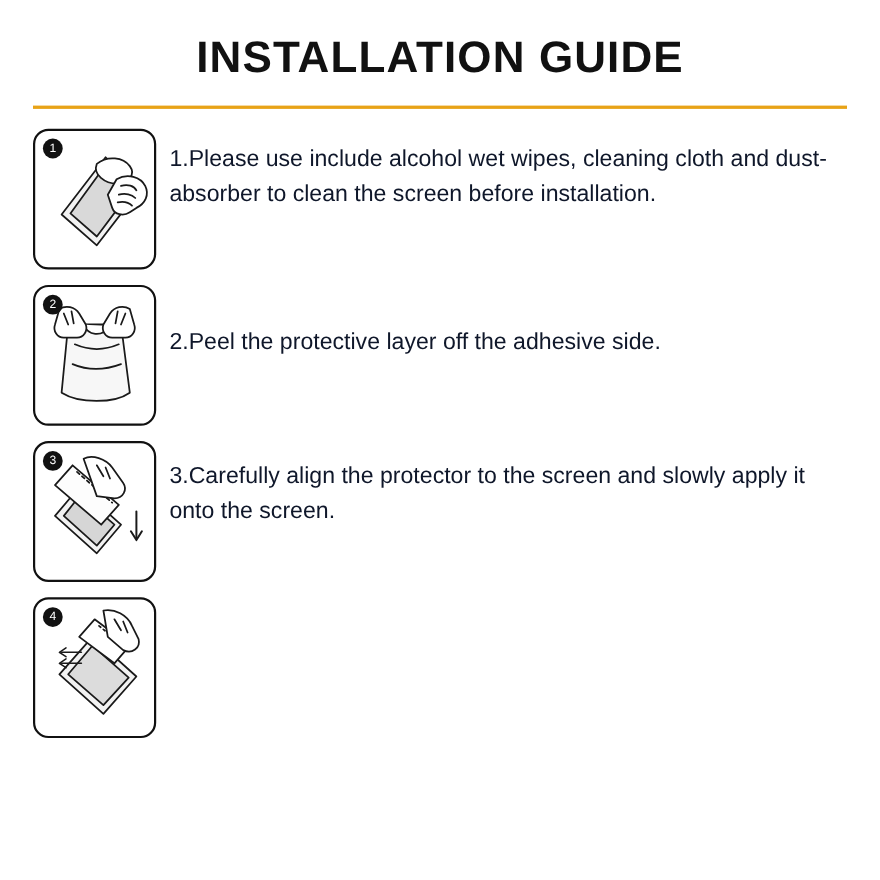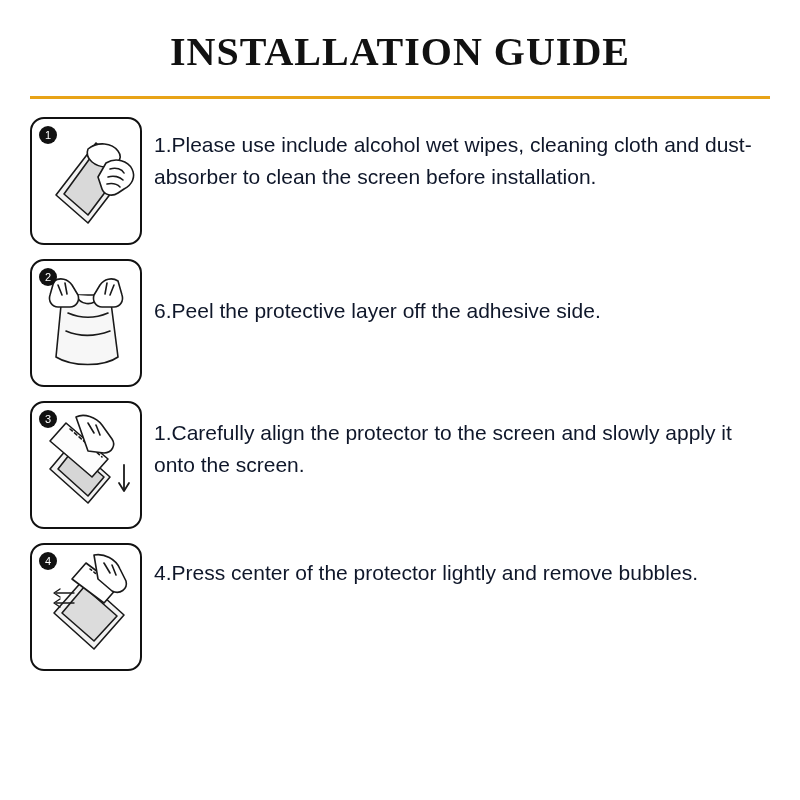--- a/index.html
+++ b/index.html
@@ -24,21 +24,21 @@
   }
   .header {
     padding-top: 30px;
     text-align: center;
   }
   .title {
     font-size: 40px;
     font-weight: bold;
     letter-spacing: 1px;
     color: #111;
-    font-family: Liberation Serif, serif;
+    font-family: Liberation Sans, sans-serif;
     line-height: 1.1;
     margin: 0;
   }
   .rule {
     margin: 22px 30px 0 30px;
     height: 3px;
     background: #e8a317;
   }
   .steps {
     margin: 0;
@@ -144,21 +144,21 @@
             <path d="M22 20 C28 16, 36 18, 40 24 L46 34 C48 40, 44 46, 38 46 L26 46 C20 46, 16 40, 18 34 Z" fill="#fff"></path>
             <path d="M26 24 L30 34"></path>
             <path d="M33 22 L35 33"></path>
 
             <path d="M86 20 C80 16, 72 18, 68 24 L62 34 C60 40, 64 46, 70 46 L82 46 C88 46, 92 40, 90 34 Z" fill="#fff"></path>
             <path d="M82 24 L78 34"></path>
             <path d="M75 22 L73 33"></path>
           </g>
         </svg>
       </div>
-      <div class="step-text">6.Peel the protective layer off the adhesive side.</div>
+      <div class="step-text">2.Peel the protective layer off the adhesive side.</div>
     </div>
 
     <div class="step step-3">
       <div class="thumb">
         <div class="badge">3</div>
         <svg viewBox="0 0 108 124">
           <g fill="none" stroke="#1a1a1a" stroke-width="1.6" stroke-linejoin="round" stroke-linecap="round">
 
             <path d="M40 40 L78 74 L56 100 L18 66 Z" fill="#f2f2f2"></path>
             <path d="M41 47 L72 74 L56 93 L26 66 Z" fill="#d6d6d6"></path>
@@ -168,21 +168,21 @@
 
             <path d="M44 14 C52 10, 64 14, 70 22 L80 36 C84 42, 80 50, 72 50 L56 48 Z" fill="#fff"></path>
             <path d="M56 20 L62 30"></path>
             <path d="M64 22 L68 32"></path>
 
             <path d="M92 62 L92 86" stroke-width="1.8"></path>
             <path d="M87 80 L92 88 L97 80" stroke-width="1.8"></path>
           </g>
         </svg>
       </div>
-      <div class="step-text">1.Carefully align the protector to  the screen and slowly apply it onto the screen.</div>
+      <div class="step-text">3.Carefully align the protector to  the screen and slowly apply it onto the screen.</div>
     </div>
 
     <div class="step step-4">
       <div class="thumb">
         <div class="badge">4</div>
         <svg viewBox="0 0 108 124">
           <g fill="none" stroke="#1a1a1a" stroke-width="1.6" stroke-linejoin="round" stroke-linecap="round">
 
             <path d="M52 34 L92 70 L62 104 L22 68 Z" fill="#f2f2f2"></path>
             <path d="M52 42 L85 71 L62 96 L30 68 Z" fill="#dcdcdc"></path>
@@ -194,17 +194,16 @@
             <path d="M72 18 L78 28"></path>
             <path d="M80 20 L84 30"></path>
 
             <path d="M24 48 L42 48" stroke-width="1.4"></path>
             <path d="M28 44 L22 48 L28 52" stroke-width="1.4"></path>
             <path d="M24 58 L42 58" stroke-width="1.4"></path>
             <path d="M28 54 L22 58 L28 62" stroke-width="1.4"></path>
           </g>
         </svg>
       </div>
-      <div class="step-text">4.Press center of the protector lightly and remove bubbles.</div>
     </div>
 
   </div>
 </div>
 
 </body></html>

